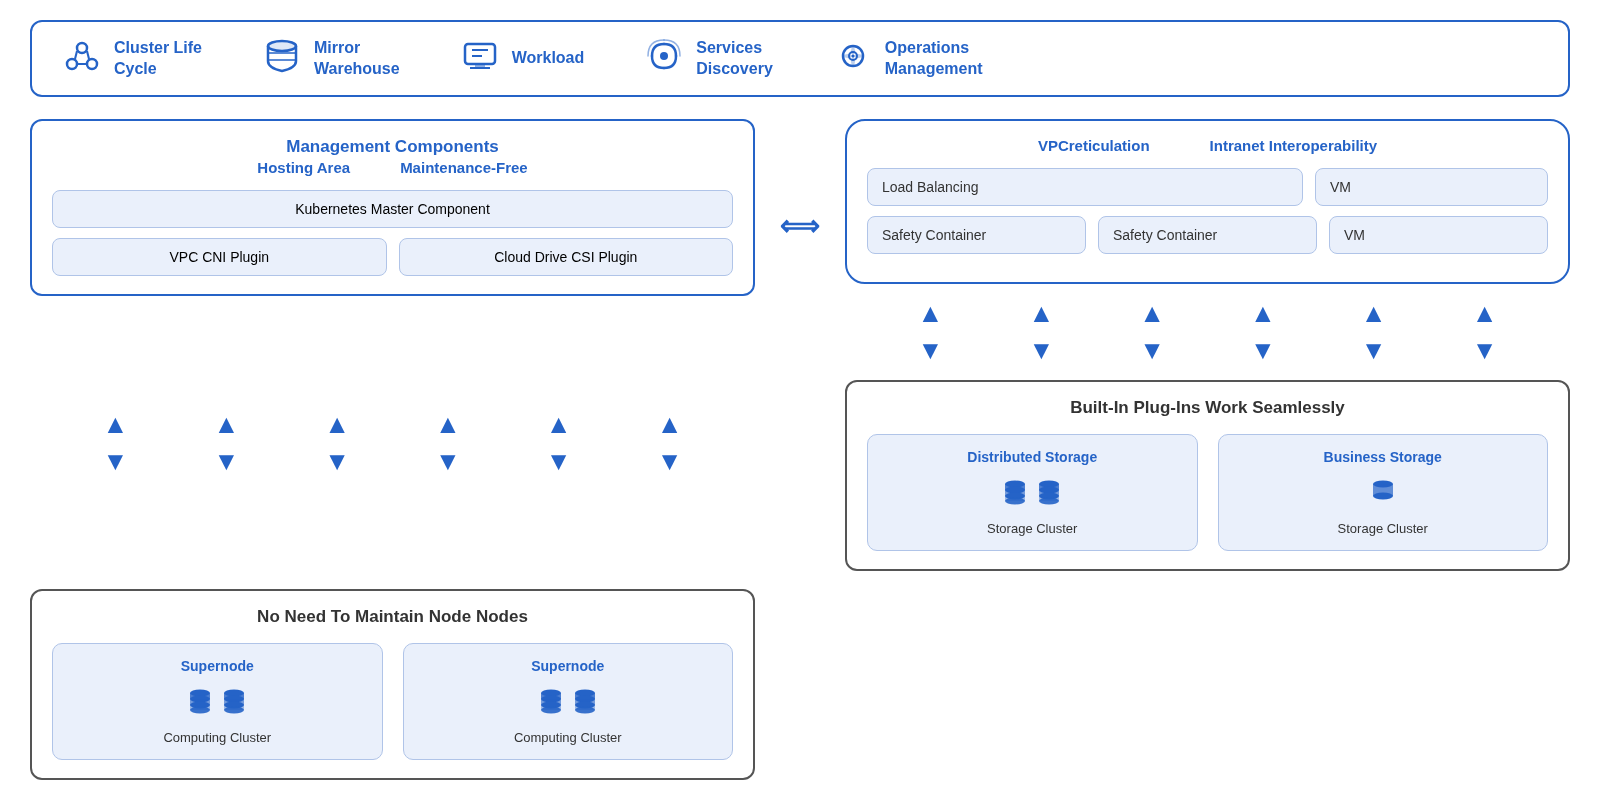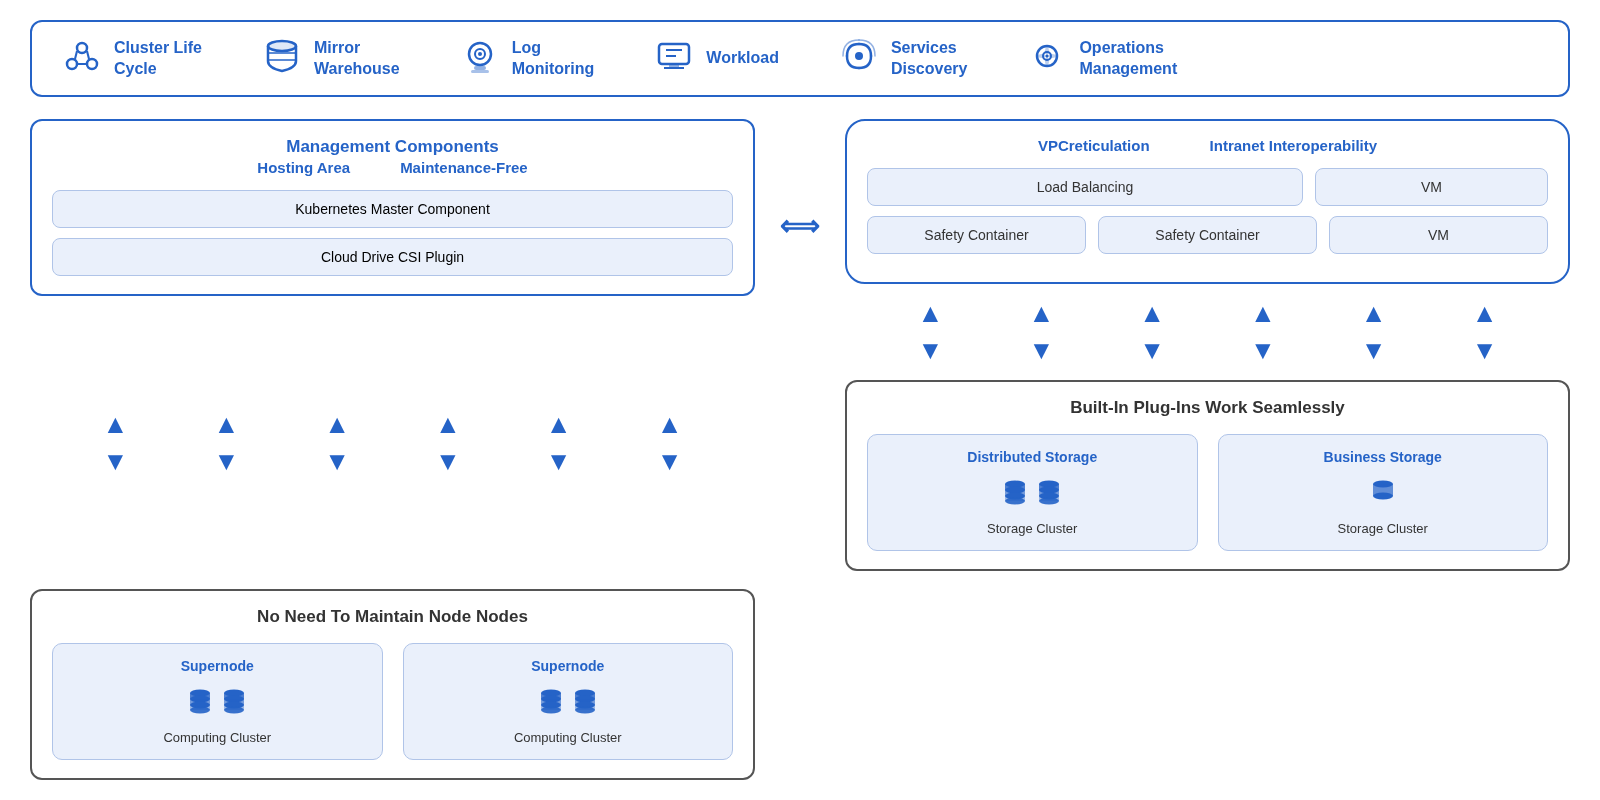--- a/index.html
+++ b/index.html
@@ -188,21 +188,20 @@
     .right-inner-row {
       display: flex;
       gap: 12px;
       margin-bottom: 10px;
     }
     .right-inner-box {
       background: #eaf0fb;
       border: 1.5px solid #b0c4e8;
       border-radius: 8px;
       padding: 10px 14px;
-      text-align: center;
       color: #333;
       font-size: 14px;
     }
     .lb-box { flex: 2; }
     .vm-box { flex: 1; }
     .sc-box { flex: 1; }
   </style>
 </head>
 <body>
 
@@ -230,33 +229,20 @@
         <path d="M6 10 Q6 20 6 25 Q6 32 20 35 Q34 32 34 25 V10" stroke="#2563c7" stroke-width="2.5" fill="none"></path>
         <ellipse cx="20" cy="10" rx="14" ry="5" fill="#2563c7" opacity="0.15"></ellipse>
         <line x1="6" y1="17" x2="34" y2="17" stroke="#2563c7" stroke-width="1.5"></line>
         <line x1="6" y1="24" x2="34" y2="24" stroke="#2563c7" stroke-width="1.5"></line>
       </svg>
     </div>
     <div class="nav-label" style="white-space:pre-line">Mirror
 Warehouse</div>
   </div>
 
-  <div class="nav-item">
-    <div class="nav-icon">
-      <svg width="40" height="40" viewBox="0 0 40 40" fill="none">
-        <circle cx="20" cy="18" r="11" stroke="#2563c7" stroke-width="2.5" fill="none"></circle>
-        <circle cx="20" cy="18" r="5" stroke="#2563c7" stroke-width="2" fill="none"></circle>
-        <circle cx="20" cy="18" r="2" fill="#2563c7"></circle>
-        <rect x="14" y="30" width="12" height="4" rx="2" fill="#2563c7" opacity="0.5"></rect>
-        <rect x="11" y="34" width="18" height="3" rx="1.5" fill="#2563c7" opacity="0.4"></rect>
-      </svg>
-    </div>
-    <div class="nav-label" style="white-space:pre-line">Log
-Monitoring</div>
-  </div>
 
   <div class="nav-item">
     <div class="nav-icon">
       <svg width="40" height="40" viewBox="0 0 40 40" fill="none">
         <rect x="5" y="8" width="30" height="20" rx="3" stroke="#2563c7" stroke-width="2.5" fill="none"></rect>
         <line x1="12" y1="14" x2="28" y2="14" stroke="#2563c7" stroke-width="2"></line>
         <line x1="12" y1="20" x2="22" y2="20" stroke="#2563c7" stroke-width="2"></line>
         <rect x="15" y="28" width="10" height="4" rx="1" fill="#2563c7" opacity="0.5"></rect>
         <line x1="10" y1="32" x2="30" y2="32" stroke="#2563c7" stroke-width="2"></line>
       </svg>
@@ -302,20 +288,21 @@
   <div style="flex:1; display:flex; flex-direction:column; gap:0;justify-content:space-between;">
 
     <div class="top-box">
       <div class="box-main-title">Management Components</div>
       <div class="box-sub-titles">
         <span class="box-sub-title">Hosting Area</span>
         <span class="box-sub-title">Maintenance-Free</span>
       </div>
       <div class="inner-box">Kubernetes Master Component</div>
       <div class="inner-box-row">
+        <div class="inner-box">VPC CNI Plugin</div>
         <div class="inner-box">Cloud Drive CSI Plugin</div>
       </div>
     </div>
 
     <div class="arrows-section">
       <div class="arrows-row">
         <span class="arrow-up">▲</span>
         <span class="arrow-up">▲</span>
         <span class="arrow-up">▲</span>
         <span class="arrow-up">▲</span>

